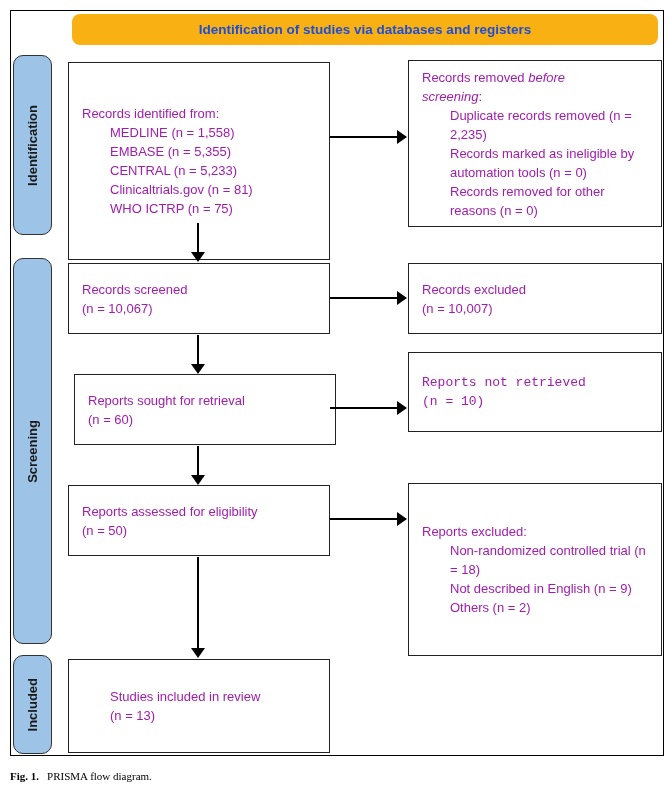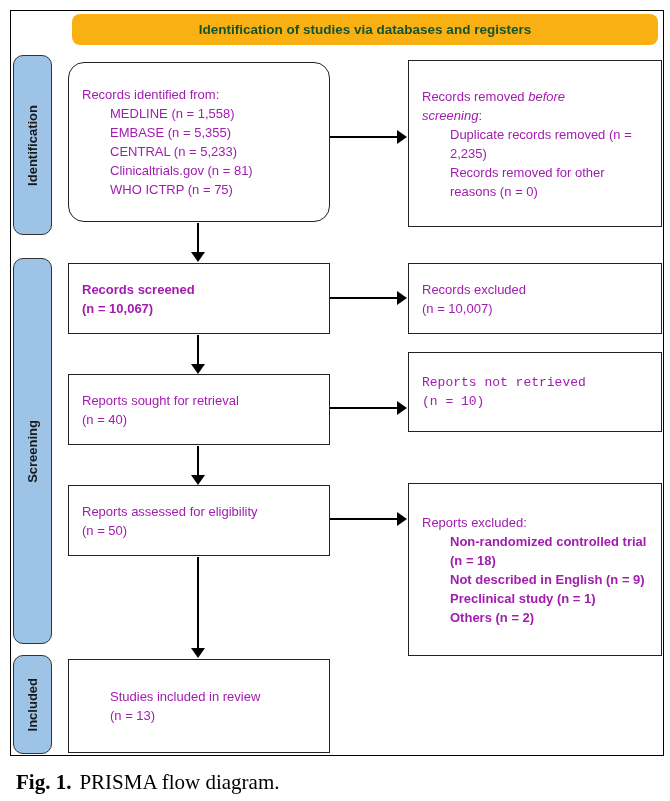--- a/index.html
+++ b/index.html
@@ -9,21 +9,21 @@
     overflow:hidden;
   }
   .frame{
     position:absolute;left:10px;top:10px;width:654px;height:746px;
     border:1.5px solid #000;background:#fff;box-sizing:border-box;
   }
   .banner{
     position:absolute;left:72px;top:14px;width:586px;height:31px;
     background:#F9B013;border-radius:8px;
     display:flex;align-items:center;justify-content:center;
-    font-weight:bold;font-size:13.5px;color:#14532d;box-sizing:border-box;
+    font-weight:bold;font-size:13.5px;color:#1d4ed8;box-sizing:border-box;
   }
   .stage{
     position:absolute;left:13px;width:39px;background:#9DC3E6;
     border:1.5px solid #333;border-radius:10px;box-sizing:border-box;
     display:flex;align-items:center;justify-content:center;
   }
   .stage span{
     writing-mode:vertical-rl;transform:rotate(180deg);
     font-weight:bold;font-size:13px;color:#1a1a1a;white-space:nowrap;
   }
@@ -31,33 +31,33 @@
   .stage-screening{top:258px;height:386px;}
   .stage-included{top:655px;height:99px;}
   .fbox{
     position:absolute;background:#fff;border:1.5px solid #222;
     box-sizing:border-box;display:flex;flex-direction:column;
     justify-content:center;padding:6px 8px 6px 13px;
     font-size:13px;line-height:19px;color:#a21caf;
   }
   .col-left{left:68px;width:262px;}
   .col-right{left:408px;width:254px;}
-  .b1{top:62px;height:160px;border-radius:16px;}
-  .b2{top:263px;height:71px;font-weight:bold;}
-  .b3{top:374px;height:71px;}
+  .b1{top:62px;height:198px;}
+  .b2{top:263px;height:71px;}
+  .b3{top:374px;height:71px;margin-left:6px;}
   .b4{top:485px;height:71px;}
   .b5{top:659px;height:94px;padding-left:41px;}
   .r1{top:60px;height:167px;}
   .r2{top:263px;height:71px;}
   .r3{top:352px;height:80px;font-family:Liberation Mono, monospace;}
   .r4{top:483px;height:173px;}
   .indent{padding-left:28px;}
   .r1 .heading{max-width:172px;}
   .r1 .indent{max-width:228px;}
-  .r4 .indent{max-width:210px;font-weight:bold;}
+  .r4 .indent{max-width:210px;}
   .em{font-style:italic;}
   
   .vline{position:absolute;width:2px;background:#000;left:197px;}
   .v1{top:223px;height:31px;}
   .v2{top:335px;height:31px;}
   .v3{top:446px;height:31px;}
   .v4{top:557px;height:93px;}
   .vhead{
     position:absolute;left:191px;width:0;height:0;
     border-left:7px solid transparent;border-right:7px solid transparent;
@@ -75,23 +75,23 @@
   .hhead{
     position:absolute;left:397px;width:0;height:0;
     border-top:7px solid transparent;border-bottom:7px solid transparent;
     border-left:10px solid #000;
   }
   .hh1{top:130px;}
   .hh2{top:291px;}
   .hh3{top:401px;}
   .hh4{top:512px;}
   .caption{
-    position:absolute;left:16px;top:770px;
+    position:absolute;left:10px;top:770px;
     font-family:"Liberation Serif","DejaVu Serif",serif;
-    font-size:21px;color:#000;
+    font-size:11px;color:#000;
   }
   .caption .fig{font-weight:bold;margin-right:8px;}
 </style>
 </head>
 <body>
 
 <div class="frame"></div>
 
 <div class="banner">
   <span>Identification of studies via databases and registers</span>
@@ -112,50 +112,50 @@
   <div class="indent">MEDLINE (n = 1,558)</div>
   <div class="indent">EMBASE (n = 5,355)</div>
   <div class="indent">CENTRAL (n = 5,233)</div>
   <div class="indent">Clinicaltrials.gov (n = 81)</div>
   <div class="indent">WHO ICTRP (n = 75)</div>
 </div>
 
 <div class="fbox col-right r1">
   <div class="heading"><span>Records removed </span><span class="em">before screening</span><span>:</span></div>
   <div class="indent">Duplicate records removed (n = 2,235)</div>
+  <div class="indent">Records marked as ineligible by automation tools (n = 0)</div>
   <div class="indent">Records removed for other reasons (n = 0)</div>
 </div>
 
 <div class="fbox col-left b2">
   <div>Records screened</div>
   <div>(n = 10,067)</div>
 </div>
 <div class="fbox col-right r2">
   <div>Records excluded</div>
   <div>(n = 10,007)</div>
 </div>
 
 <div class="fbox col-left b3">
   <div>Reports sought for retrieval</div>
-  <div>(n = 40)</div>
+  <div>(n = 60)</div>
 </div>
 <div class="fbox col-right r3">
   <div>Reports not retrieved</div>
   <div>(n = 10)</div>
 </div>
 
 <div class="fbox col-left b4">
   <div>Reports assessed for eligibility</div>
   <div>(n = 50)</div>
 </div>
 <div class="fbox col-right r4">
   <div class="heading">Reports excluded:</div>
   <div class="indent">Non-randomized controlled trial (n = 18)</div>
   <div class="indent">Not described in English (n = 9)</div>
-  <div class="indent">Preclinical study (n = 1)</div>
   <div class="indent">Others (n = 2)</div>
 </div>
 
 <div class="fbox col-left b5">
   <div>Studies included in review</div>
   <div>(n = 13)</div>
 </div>
 
 <div class="vline v1"></div>
 <div class="vhead vh1"></div>

